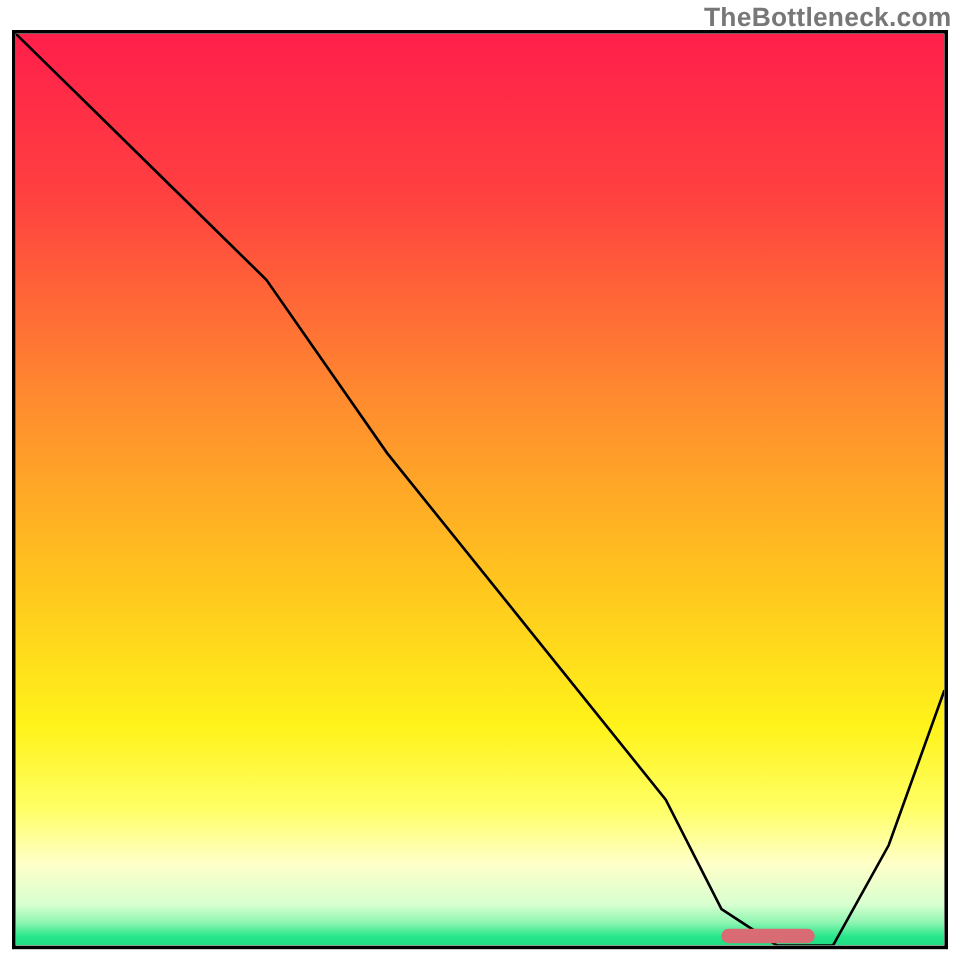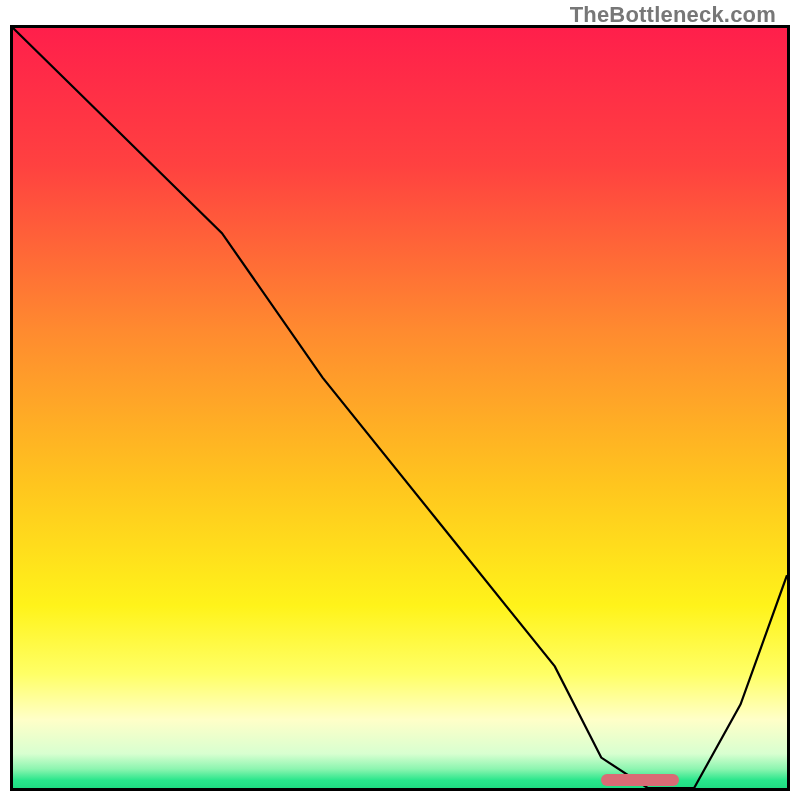--- a/index.html
+++ b/index.html
@@ -7,21 +7,21 @@
     padding: 0;
     width: 800px;
     height: 800px;
     position: relative;
     background: #ffffff;
     font-family: Arial, Helvetica, sans-serif;
   }
   .watermark {
     position: absolute;
     top: 2px;
-    right: 24px;
+    right: 7px;
     font-size: 22px;
     font-weight: bold;
     color: #777777;
     letter-spacing: 0.2px;
   }
   .chart-frame {
     position: absolute;
     left: 10px;
     top: 25px;
     width: 780px;

